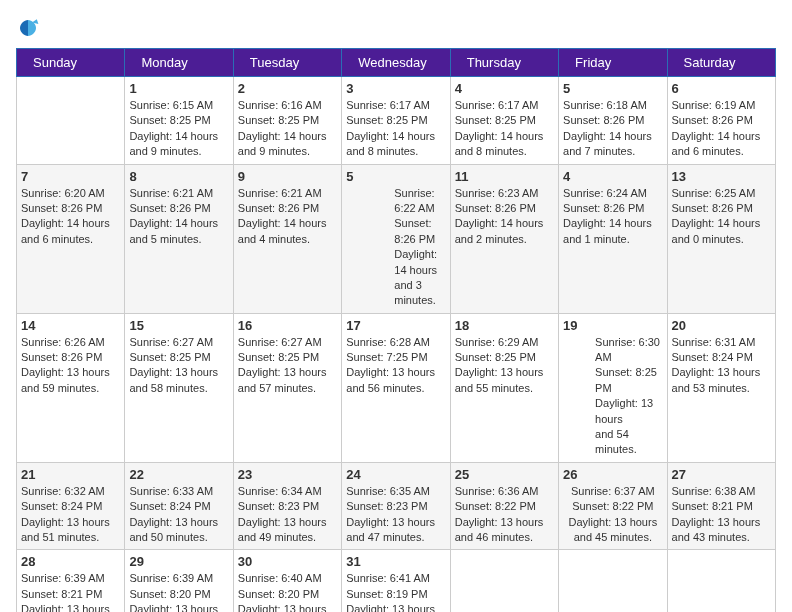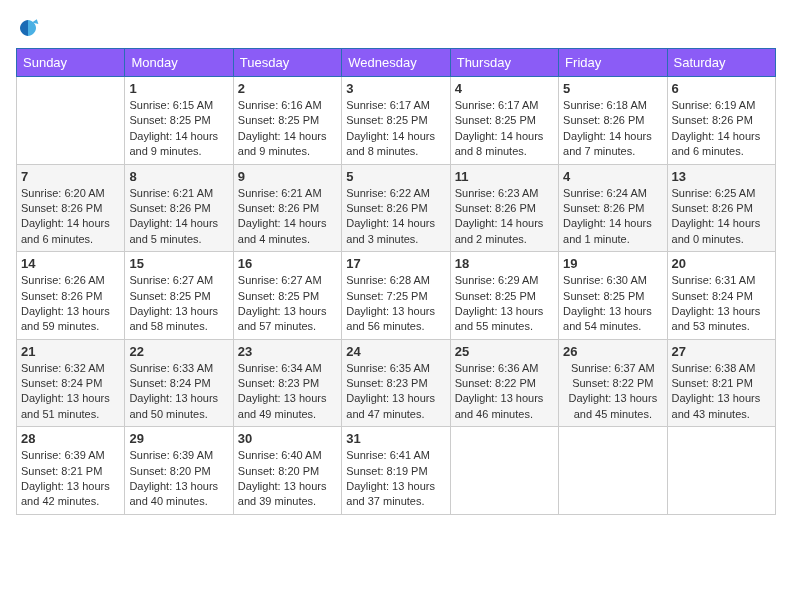--- a/index.html
+++ b/index.html
@@ -47,23 +47,23 @@
     .location-title {
       font-size: 14px;
       color: #333;
     }
     table {
       width: 100%;
       border-collapse: collapse;
       font-size: 10px;
     }
     thead tr th {
-      background: #8b5cf6;
+      background: #4c1d95;
       color: #fff;
-      padding: 6px 6px;
+      padding: 6px 16px;
       text-align: left;
       font-size: 13px;
       font-weight: normal;
       border: 1px solid #2a6db5;
     }
     tbody tr td {
       border: 1px solid #ccc;
       vertical-align: top;
       padding: 4px;
       width: calc(100% / 7);
@@ -186,21 +186,21 @@
         </td>
         <td>
           <span class="day-number">9</span>
           <div class="cell-text" style="white-space: pre-line;">Sunrise: 6:21 AM
 Sunset: 8:26 PM
 Daylight: 14 hours
 and 4 minutes.</div>
         </td>
         <td>
           <span class="day-number">5</span>
-          <div class="cell-text" style="white-space: pre-line;">Sunrise: 6:22 AM
+          <div class="cell-text" style="white-space: pre-line; margin-left: 48px;">Sunrise: 6:22 AM
 Sunset: 8:26 PM
 Daylight: 14 hours
 and 3 minutes.</div>
         </td>
         <td>
           <span class="day-number">11</span>
           <div class="cell-text" style="white-space: pre-line;">Sunrise: 6:23 AM
 Sunset: 8:26 PM
 Daylight: 14 hours
 and 2 minutes.</div>
@@ -251,21 +251,21 @@
         </td>
         <td>
           <span class="day-number">18</span>
           <div class="cell-text" style="white-space: pre-line;">Sunrise: 6:29 AM
 Sunset: 8:25 PM
 Daylight: 13 hours
 and 55 minutes.</div>
         </td>
         <td>
           <span class="day-number">19</span>
-          <div class="cell-text" style="white-space: pre-line;">Sunrise: 6:30 AM
+          <div class="cell-text" style="white-space: pre-line; margin-left: 32px;">Sunrise: 6:30 AM
 Sunset: 8:25 PM
 Daylight: 13 hours
 and 54 minutes.</div>
         </td>
         <td>
           <span class="day-number">20</span>
           <div class="cell-text" style="white-space: pre-line;">Sunrise: 6:31 AM
 Sunset: 8:24 PM
 Daylight: 13 hours
 and 53 minutes.</div>

